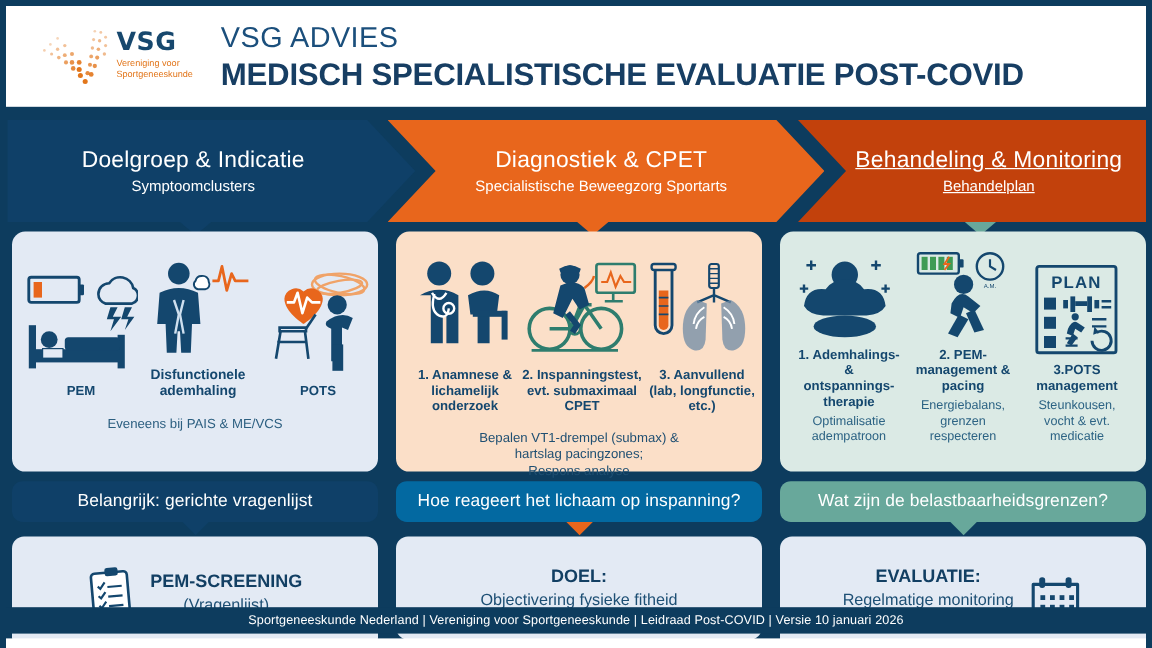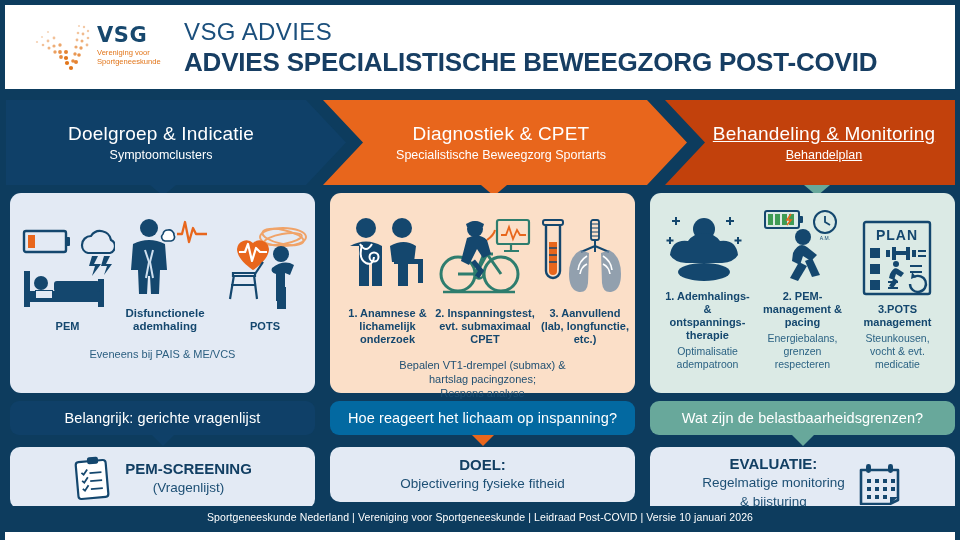--- a/index.html
+++ b/index.html
@@ -122,21 +122,21 @@
     width:0; height:0; border-left:11px solid transparent; border-right:11px solid transparent;
   }
   .pn-blue  { border-top:11px solid #0f4068; }
   .pn-orange{ border-top:11px solid #e8661c; }
   .pn-green { border-top:11px solid #68a89b; }
 
   
   .result {
     margin-top:12px; background:#e3eaf4; border-radius:10px;
     min-height:55px; display:flex; align-items:center; justify-content:center;
-    padding:8px 10px; gap:12px;
+    padding:24px 10px; gap:12px;
   }
   .result-txt { text-align:center; color:#1d4f74; font-size:14px; line-height:18px; }
   .result-txt .hl { font-weight:bold; font-size:14.5px; color:#123f63; }
   .result-txt .sm { font-size:13.5px; }
 
   
   .footer {
     position:absolute; left:5px; bottom:12px; width:950px; height:22px;
     background:#0d3c5e; display:flex; align-items:center; justify-content:center;
   }
@@ -195,21 +195,21 @@
         <div class="logo-vsg">VSG</div>
         <div class="logo-sub">
           <div>Vereniging voor</div>
           <div>Sportgeneeskunde</div>
         </div>
       </div>
     </div>
 
     <div class="title-block">
       <div class="title-small">VSG ADVIES</div>
-      <div class="title-big">ADVIES SPECIALISTISCHE BEWEEGZORG POST-COVID</div>
+      <div class="title-big">MEDISCH SPECIALISTISCHE EVALUATIE POST-COVID</div>
     </div>
   </div>
 
   <div class="chev-bar">
     <div class="chev chev1">
       <div class="c-title">Doelgroep &amp; Indicatie</div>
       <div class="c-sub">Symptoomclusters</div>
     </div>
     <div class="chev chev2">
       <div class="c-title">Diagnostiek &amp; CPET</div>

